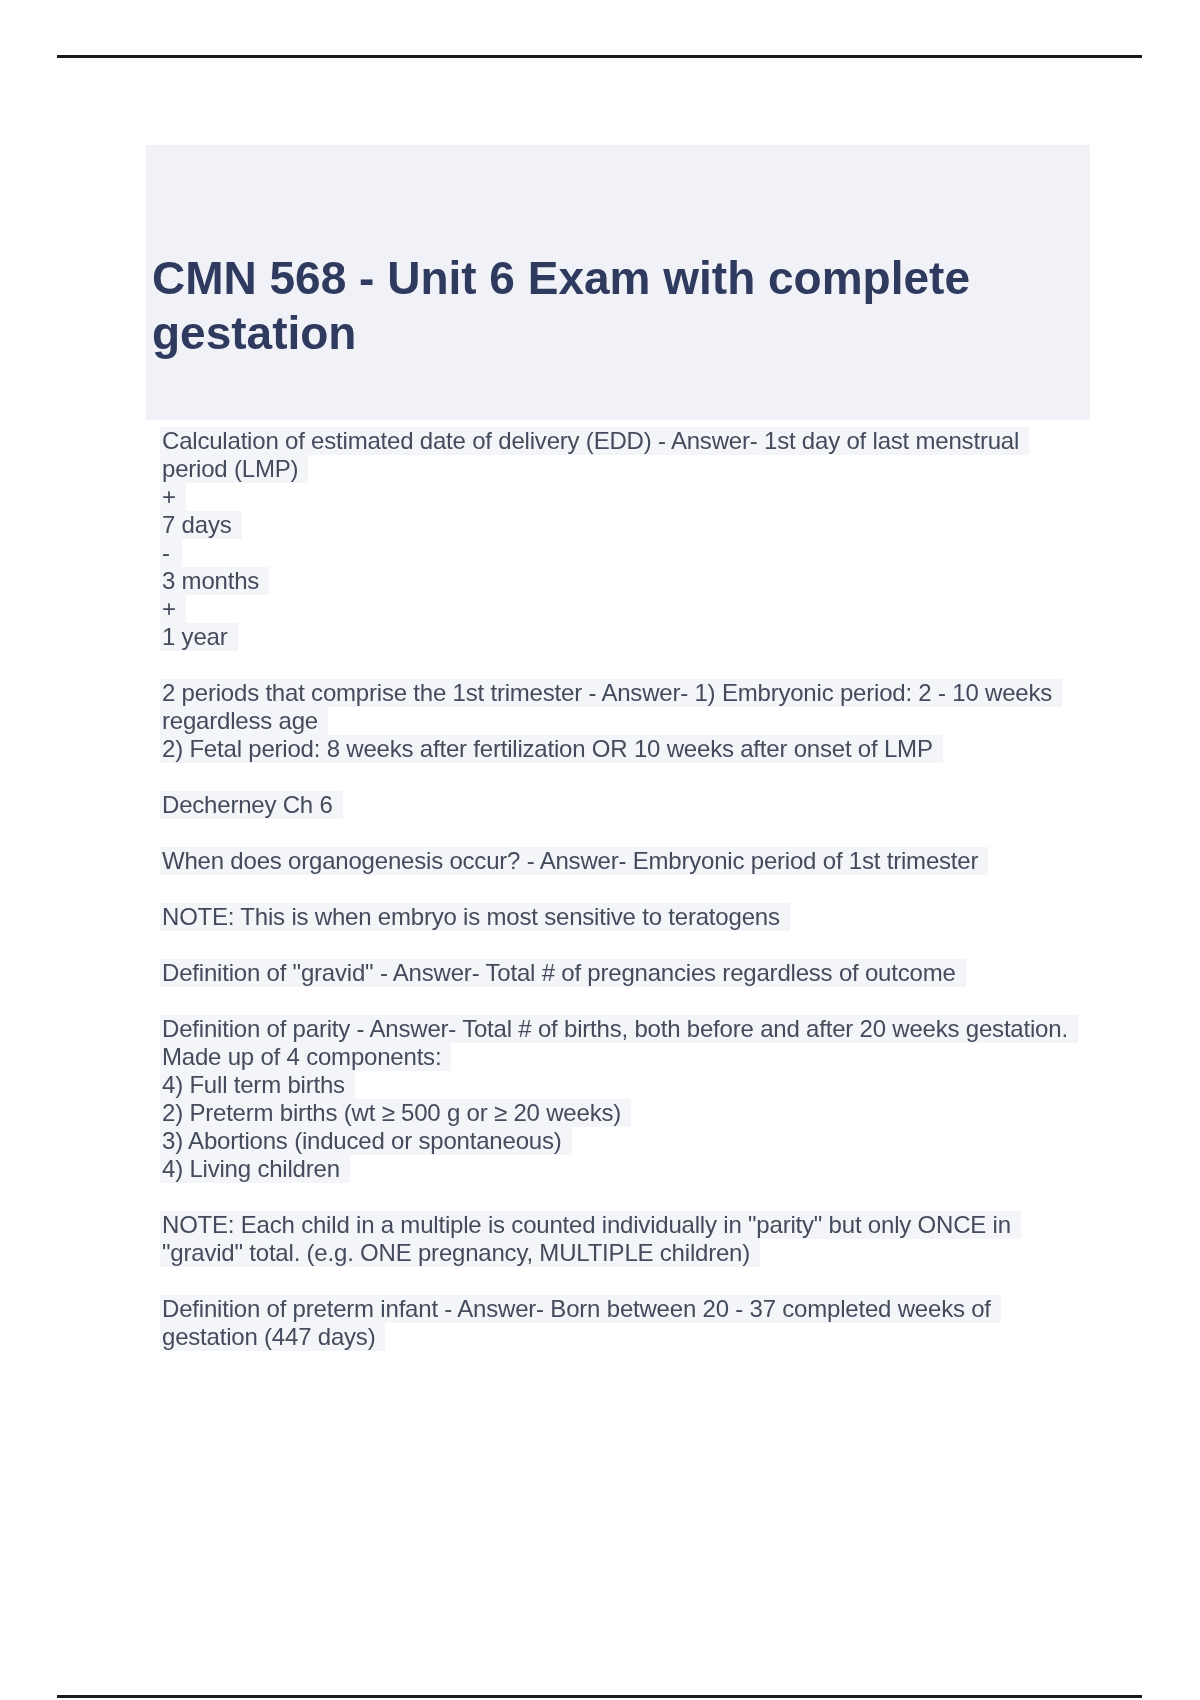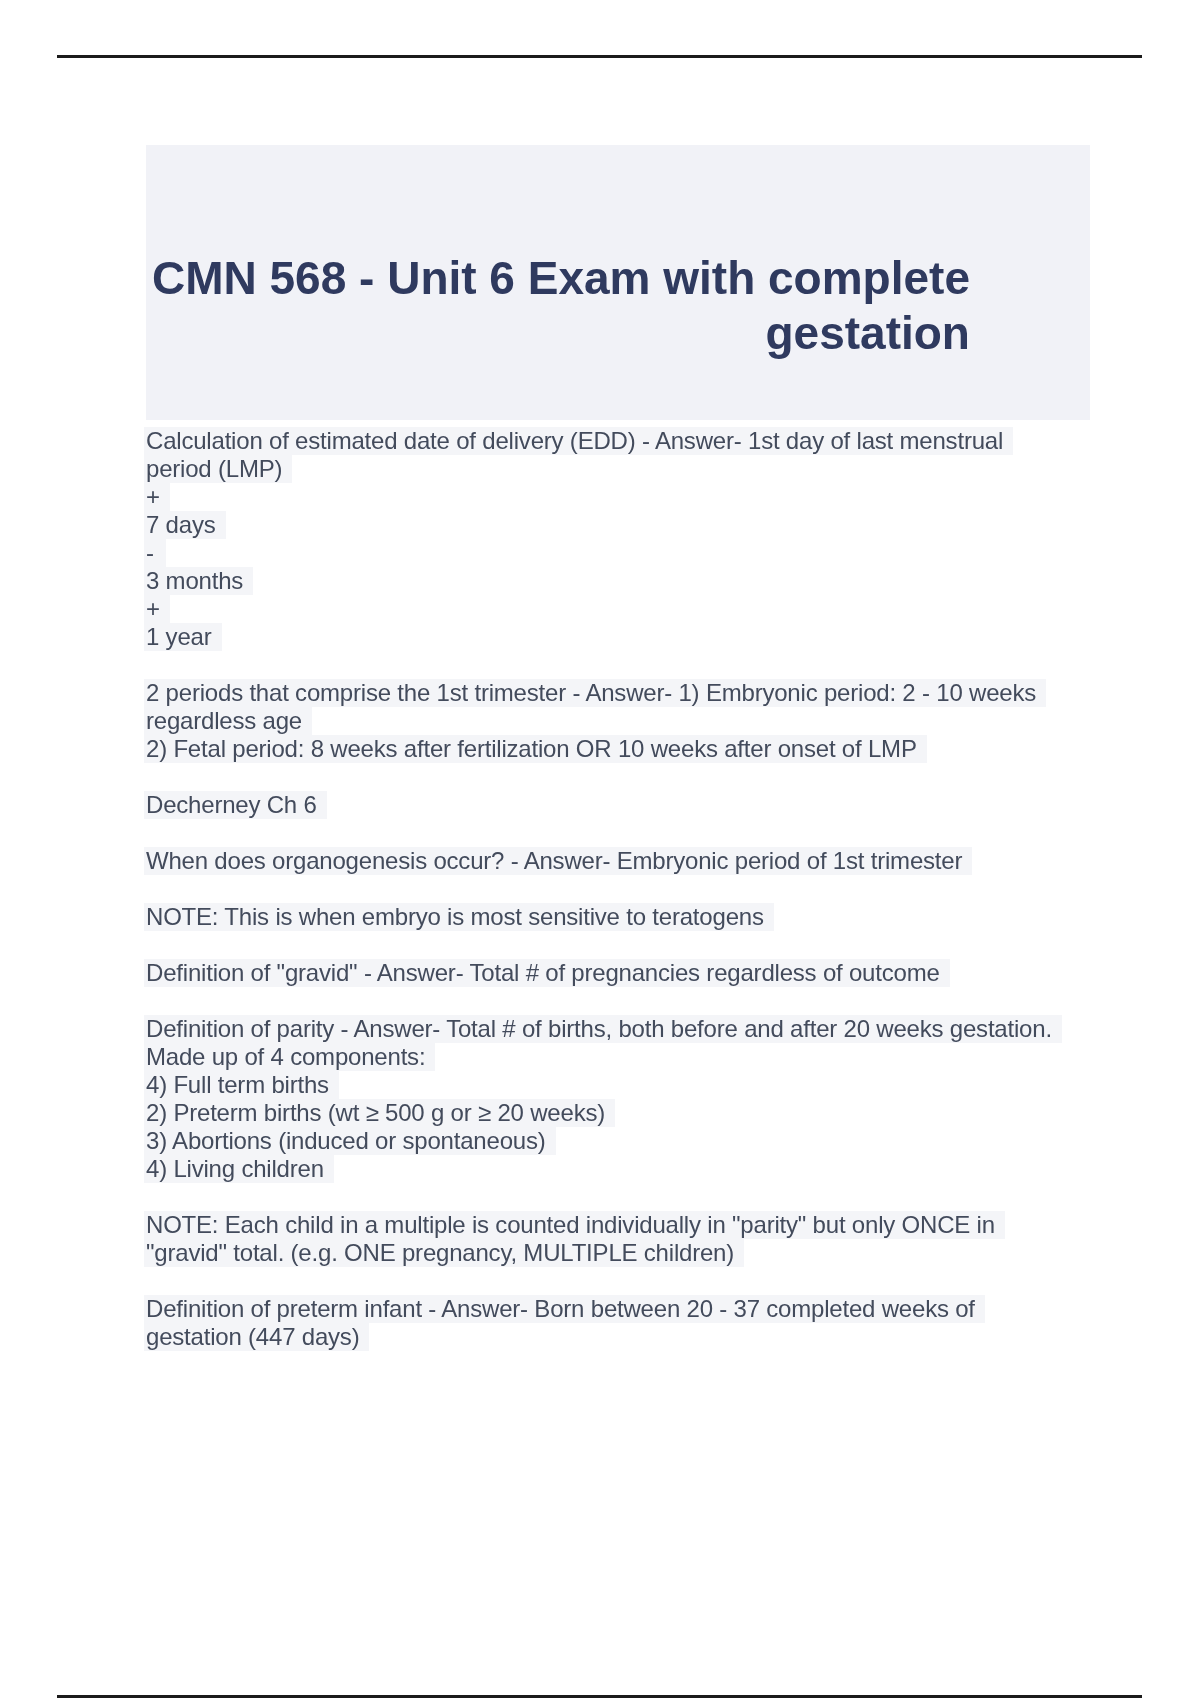--- a/index.html
+++ b/index.html
@@ -20,21 +20,20 @@
   }
   .rule-top { top: 55px; }
   .rule-bottom { top: 1695px; }
   .title-panel {
     position: absolute;
     left: 146px;
     top: 145px;
     width: 944px;
     height: 275px;
     background: var(--panel, #f1f2f7);
-    text-align: right;
   }
   .doc-title {
     position: absolute;
     left: 6px;
     top: 106px;
     font-size: 46px;
     font-weight: 700;
     line-height: 55px;
     letter-spacing: 0px;
     color: var(--title, #2f3a5f);
@@ -42,21 +41,21 @@
   }
   .doc-body {
     position: absolute;
     left: 146px;
     top: 427px;
     font-size: 24px;
     line-height: 28px;
     letter-spacing: -0.2px;
     color: var(--body, #434b5c);
   }
-  .para { margin: 0 0 28px 0; }
+  .para { margin: 0 0 28px 16px; }
   .ln { height: 28px; white-space: nowrap; }
   .hl {
     display: inline-block;
     background: var(--line_highlight, #f4f5f8);
     padding: 0 10px 0 2px;
     margin-left: -2px;
     min-width: 10px;
   }
 </style>
 </head>

